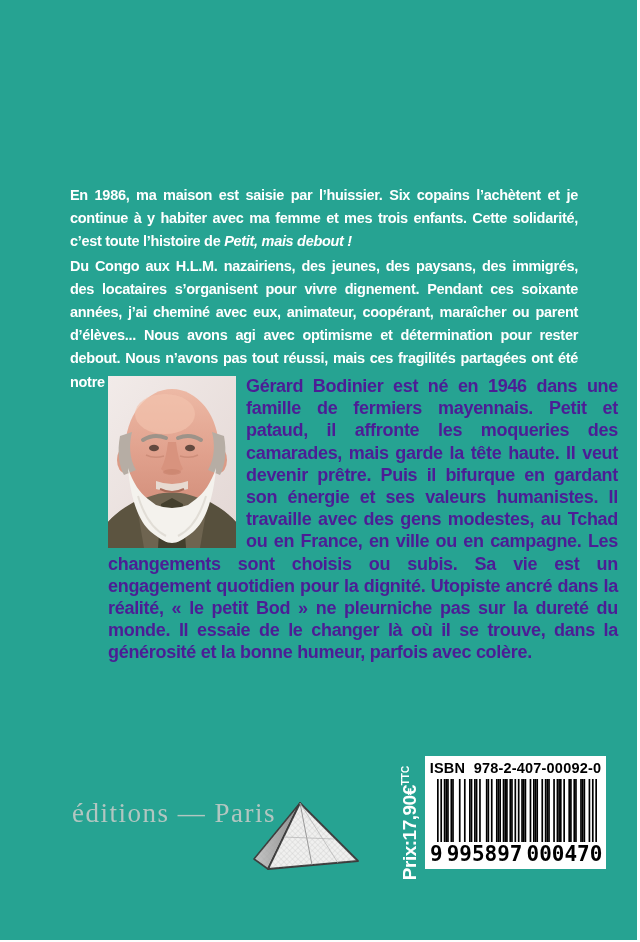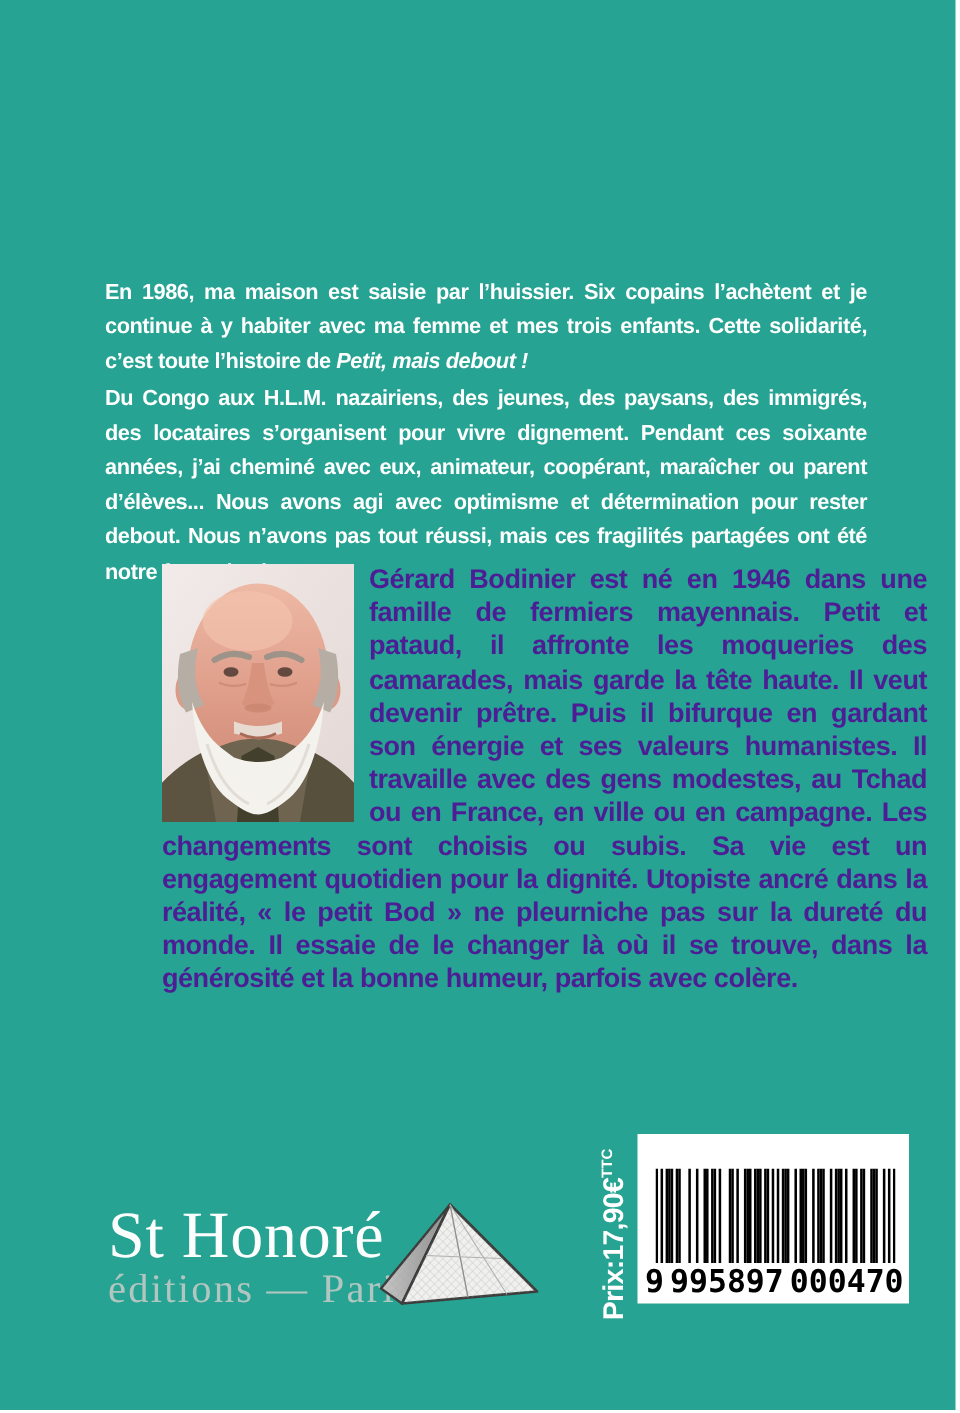--- a/index.html
+++ b/index.html
@@ -114,21 +114,20 @@
       <path d="M50,172 L53,128 L64,122 L75,128 L78,172 Z" fill="#433f2d"></path>
       <path d="M20,92 C22,118 29,144 43,156 C53,164 59,167 64,167 C69,167 75,164 85,156 C99,144 106,118 108,92 C103,107 96,117 88,123 L80,129 Q64,135 48,129 L40,123 C32,117 25,107 20,92 Z" fill="#f4f2ed"></path>
       <path d="M30,120 C36,140 46,154 58,160" stroke="#d9d4cc" stroke-width="2" fill="none" opacity="0.7"></path>
       <path d="M98,120 C92,140 82,154 70,160" stroke="#d9d4cc" stroke-width="2" fill="none" opacity="0.7"></path>
     </svg>
   </div>
   <p>Gérard Bodinier est né en 1946 dans une famille de fermiers mayennais. Petit et pataud, il affronte les moqueries des camarades, mais garde la tête haute. Il veut devenir prêtre. Puis il bifurque en gardant son énergie et ses valeurs humanistes. Il travaille avec des gens modestes, au Tchad ou en France, en ville ou en campagne. Les changements sont choisis ou subis. Sa vie est un engagement quotidien pour la dignité. Utopiste ancré dans la réalité, « le petit Bod » ne pleurniche pas sur la dureté du monde. Il essaie de le changer là où il se trouve, dans la générosité et la bonne humeur, parfois avec colère.</p>
 </div>
 
 <div class="publisher">
-  <div class="publisher-name">St Honoré</div>
   <div class="publisher-subtitle">éditions — Paris</div>
 </div>
 <div class="pyramid">
   <svg viewBox="0 0 112 74">
     <defs>
       <pattern id="mesh" width="4" height="4" patternUnits="userSpaceOnUse" patternTransform="rotate(45)">
         <path d="M0 0H4M0 0V4" stroke="#9b9b9b" stroke-width="0.7"></path>
       </pattern>
       <linearGradient id="leftface" x1="0" y1="0" x2="1" y2="0">
         <stop offset="0" stop-color="#c6c6c6"></stop>
@@ -144,20 +143,21 @@
 
     <line x1="50" y1="4" x2="62" y2="66" stroke="#8f8f8f" stroke-width="0.9"></line>
     <line x1="50" y1="4" x2="88" y2="64" stroke="#b0b0b0" stroke-width="0.7"></line>
     <line x1="34" y1="38" x2="84" y2="40" stroke="#b0b0b0" stroke-width="0.7"></line>
   </svg>
 </div>
 
 <div class="price"><span>Prix:17,90€</span><sup>TTC</sup></div>
 
 <div class="barcode-box">
+  <div class="isbn-line">ISBN  978-2-407-00092-0</div>
   <svg class="bars" id="barcode-bars" viewBox="0 0 95 100" preserveAspectRatio="none">
       <rect x="0" y="0" width="1" height="100" fill="#000"></rect>
       <rect x="2" y="0" width="1" height="100" fill="#000"></rect>
       <rect x="4" y="0" width="1" height="80" fill="#000"></rect>
       <rect x="5" y="0" width="1" height="80" fill="#000"></rect>
       <rect x="6" y="0" width="1" height="80" fill="#000"></rect>
       <rect x="8" y="0" width="1" height="80" fill="#000"></rect>
       <rect x="9" y="0" width="1" height="80" fill="#000"></rect>
       <rect x="13" y="0" width="1" height="80" fill="#000"></rect>
       <rect x="16" y="0" width="1" height="80" fill="#000"></rect>

